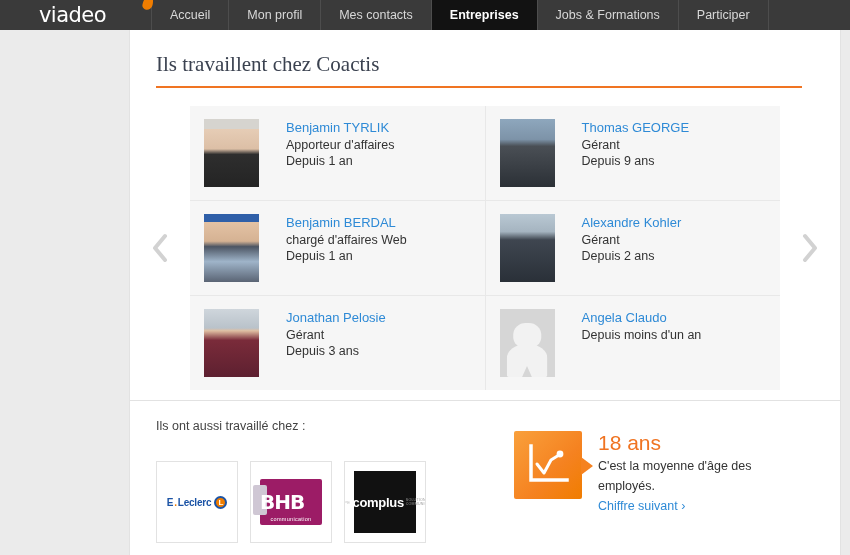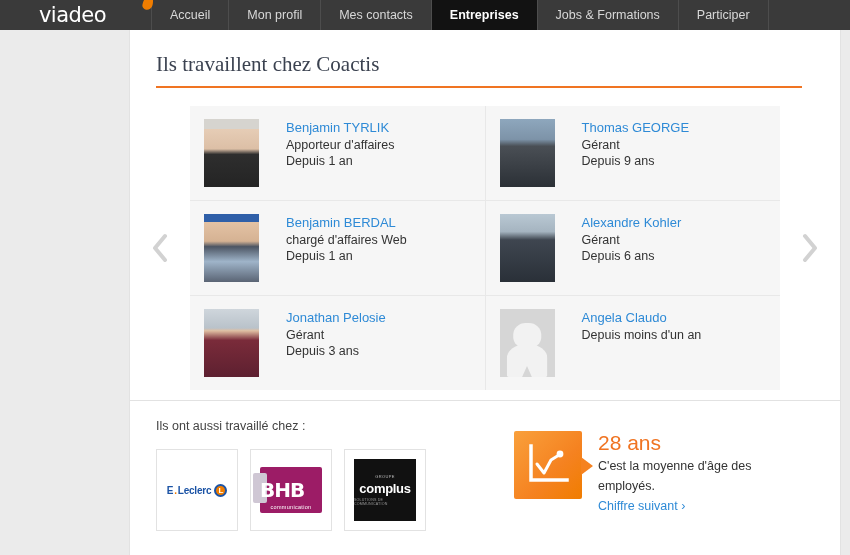--- a/index.html
+++ b/index.html
@@ -177,21 +177,21 @@
   .divider { height: 1px; background: #e2e2e2; margin-top: 10px; }
   .bottom {
     padding: 18px 26px 26px 26px;
     display: flex;
     align-items: flex-start;
   }
   .left-block { width: 330px; }
   .also-label {
     font-size: 12.5px;
     color: #444444;
-    margin-bottom: 16px;
+    margin-bottom: 28px;
   }
   .logos { display: flex; gap: 12px; }
   .logo-box {
     width: 82px;
     height: 82px;
     border: 1px solid #e2e2e2;
     background: #ffffff;
     display: flex;
     align-items: center;
     justify-content: center;
@@ -224,21 +224,21 @@
     letter-spacing: -1px; position: relative; z-index: 2;
     font-family: "DejaVu Sans", sans-serif;
   }
   .bhb-sub {
     position: absolute; bottom: 3px; left: 0; width: 100%;
     text-align: center; color: #ffffff; font-size: 5.5px;
     letter-spacing: 0.3px; z-index: 2;
   }
   .complus {
     width: 62px; height: 62px; background: #111111;
-    display: flex; flex-direction: column;
+    display: flex; flex-direction: row;
     align-items: center; justify-content: center; gap: 2px;
   }
   .complus-top { color: #bdbdbd; font-size: 4px; letter-spacing: 0.4px; }
   .complus-main { color: #ffffff; font-size: 13px; font-weight: bold; letter-spacing: -0.3px; }
   .complus-bot { color: #9a9a9a; font-size: 3.6px; letter-spacing: 0.2px; }
 
   .stat-block {
     display: flex;
     gap: 16px;
     align-items: flex-start;
@@ -340,21 +340,21 @@
           <div class="card-role">chargé d'affaires Web</div>
           <div class="card-since">Depuis 1 an</div>
         </div>
       </div>
 
       <div class="card">
         <div class="avatar ph4"></div>
         <div class="card-info">
           <div class="card-name">Alexandre Kohler</div>
           <div class="card-role">Gérant</div>
-          <div class="card-since">Depuis 6 ans</div>
+          <div class="card-since">Depuis 2 ans</div>
         </div>
       </div>
 
       <div class="card">
         <div class="avatar ph5"></div>
         <div class="card-info">
           <div class="card-name">Jonathan Pelosie</div>
           <div class="card-role">Gérant</div>
           <div class="card-since">Depuis 3 ans</div>
         </div>
@@ -419,21 +419,21 @@
 
     <div class="stat-block">
       <div class="stat-icon">
         <svg width="42" height="42" viewBox="0 0 42 42">
           <polyline points="4,2 4,36 40,36" fill="none" stroke="#ffffff" stroke-width="3.5" stroke-linecap="square"></polyline>
           <polyline points="10,20 17,29 24,16 32,11" fill="none" stroke="#ffffff" stroke-width="3" stroke-linejoin="round" stroke-linecap="round"></polyline>
           <circle cx="33" cy="10" r="3.4" fill="#ffffff"></circle>
         </svg>
       </div>
       <div>
-        <div class="stat-num">28 ans</div>
+        <div class="stat-num">18 ans</div>
         <div class="stat-desc">C'est la moyenne d'âge des employés.</div>
         <span class="stat-link"><span>Chiffre suivant</span> <span>›</span></span>
       </div>
     </div>
 
   </div>
 
 </div>
 
 </body></html>

